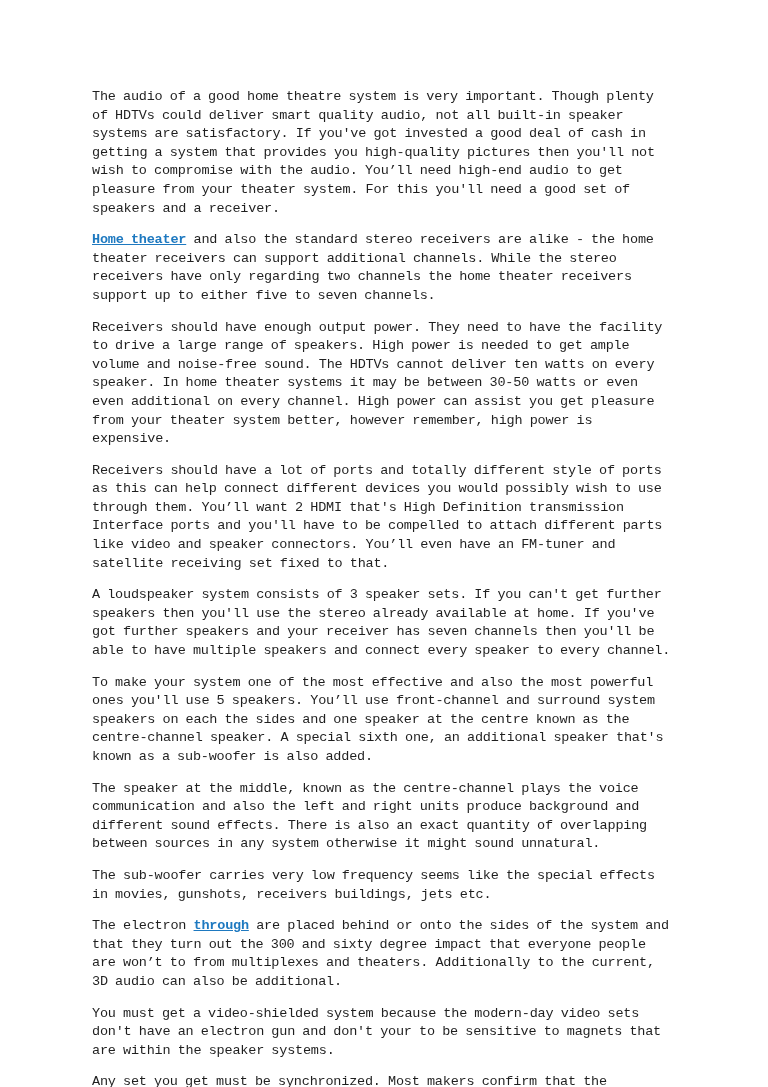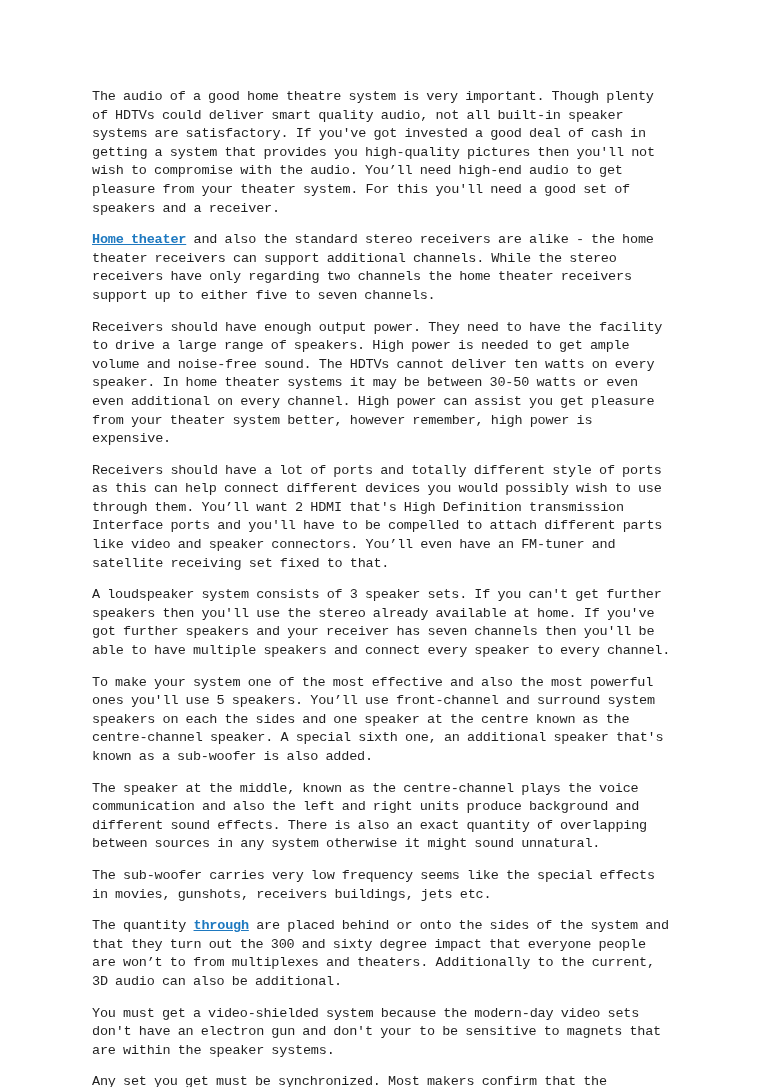--- a/index.html
+++ b/index.html
@@ -61,17 +61,17 @@
 <div class="page">
   <div class="doc-body">
       <p class="para"><span class="run-normal">The audio of a good home theatre system is very important. Though plenty of HDTVs could deliver smart quality audio, not all built-in speaker systems are satisfactory. If you've got invested a good deal of cash in getting a system that provides you high-quality pictures then you'll not wish to compromise with the audio. You’ll need high-end audio to get pleasure from your theater system. For this you'll need a good set of speakers and a receiver.</span></p>
       <p class="para"><a class="run-link" href="#">Home theater</a><span class="run-normal"> and also the standard stereo receivers are alike - the home theater receivers can support additional channels. While the stereo receivers have only regarding two channels the home theater receivers support up to either five to seven channels.</span></p>
       <p class="para"><span class="run-normal">Receivers should have enough output power. They need to have the facility to drive a large range of speakers. High power is needed to get ample volume and noise-free sound. The HDTVs cannot deliver ten watts on every speaker. In home theater systems it may be between 30-50 watts or even even additional on every channel. High power can assist you get pleasure from your theater system better, however remember, high power is expensive.</span></p>
       <p class="para"><span class="run-normal">Receivers should have a lot of ports and totally different style of ports as this can help connect different devices you would possibly wish to use through them. You’ll want 2 HDMI that's High Definition transmission Interface ports and you'll have to be compelled to attach different parts like video and speaker connectors. You’ll even have an FM-tuner and satellite receiving set fixed to that.</span></p>
       <p class="para"><span class="run-normal">A loudspeaker system consists of 3 speaker sets. If you can't get further speakers then you'll use the stereo already available at home. If you've got further speakers and your receiver has seven channels then you'll be able to have multiple speakers and connect every speaker to every channel.</span></p>
       <p class="para"><span class="run-normal">To make your system one of the most effective and also the most powerful ones you'll use 5 speakers. You’ll use front-channel and surround system speakers on each the sides and one speaker at the centre known as the centre-channel speaker. A special sixth one, an additional speaker that's known as a sub-woofer is also added.</span></p>
       <p class="para"><span class="run-normal">The speaker at the middle, known as the centre-channel plays the voice communication and also the left and right units produce background and different sound effects. There is also an exact quantity of overlapping between sources in any system otherwise it might sound unnatural.</span></p>
       <p class="para"><span class="run-normal">The sub-woofer carries very low frequency seems like the special effects in movies, gunshots, receivers buildings, jets etc.</span></p>
-      <p class="para"><span class="run-normal">The quantity </span><a class="run-link" href="#">through</a><span class="run-normal"> are placed behind or onto the sides of the system and that they turn out the 300 and sixty degree impact that everyone people are won’t to from multiplexes and theaters. Additionally to the current, 3D audio can also be additional.</span></p>
+      <p class="para"><span class="run-normal">The electron </span><a class="run-link" href="#">through</a><span class="run-normal"> are placed behind or onto the sides of the system and that they turn out the 300 and sixty degree impact that everyone people are won’t to from multiplexes and theaters. Additionally to the current, 3D audio can also be additional.</span></p>
       <p class="para"><span class="run-normal">You must get a video-shielded system because the modern-day video sets don't have an electron gun and don't your to be sensitive to magnets that are within the speaker systems.</span></p>
       <p class="para"><span class="run-normal">Any set you get must be synchronized. Most makers confirm that the speakers they provide available have seamless integration. Before shopping for a system you need to make sure that it's ready to turn out a realistic, </span><span class="run-bold">high-end behind</span><span class="run-normal"> expertise.</span></p>
     </div>
 </div>
 
 </body></html>

